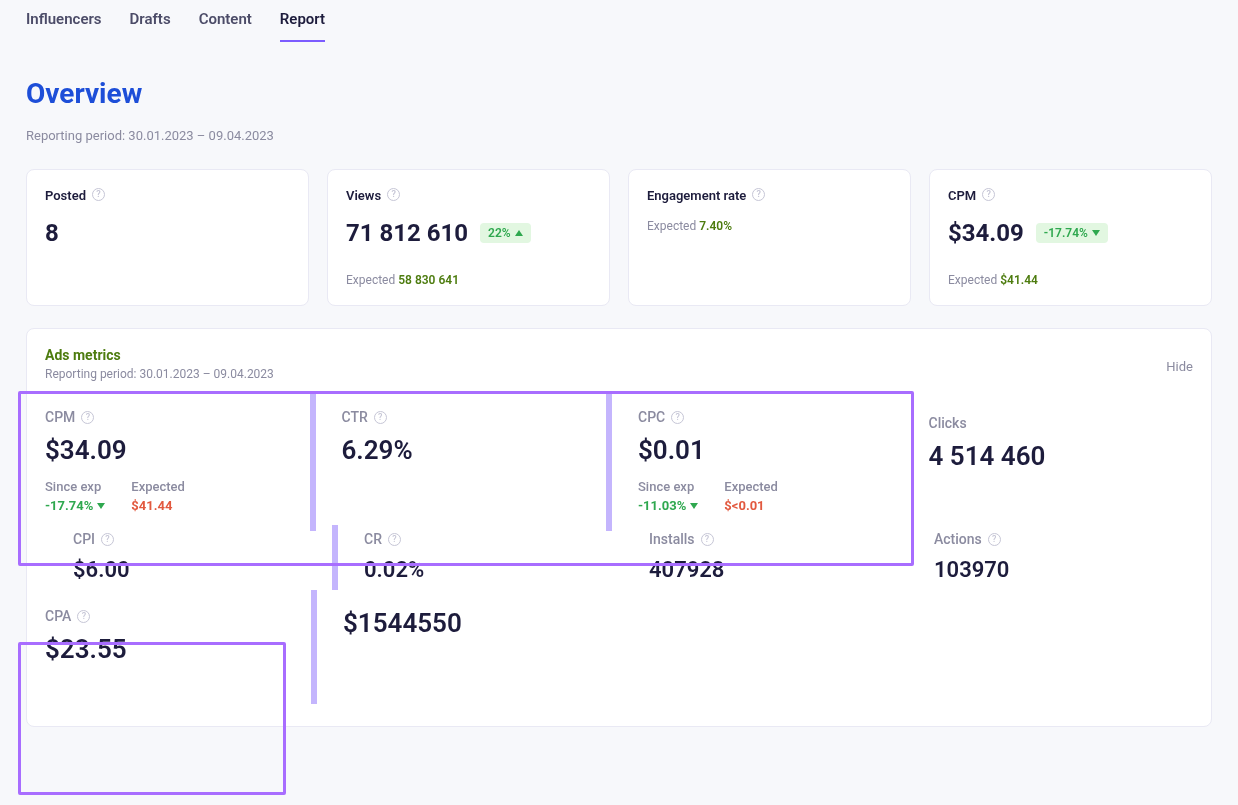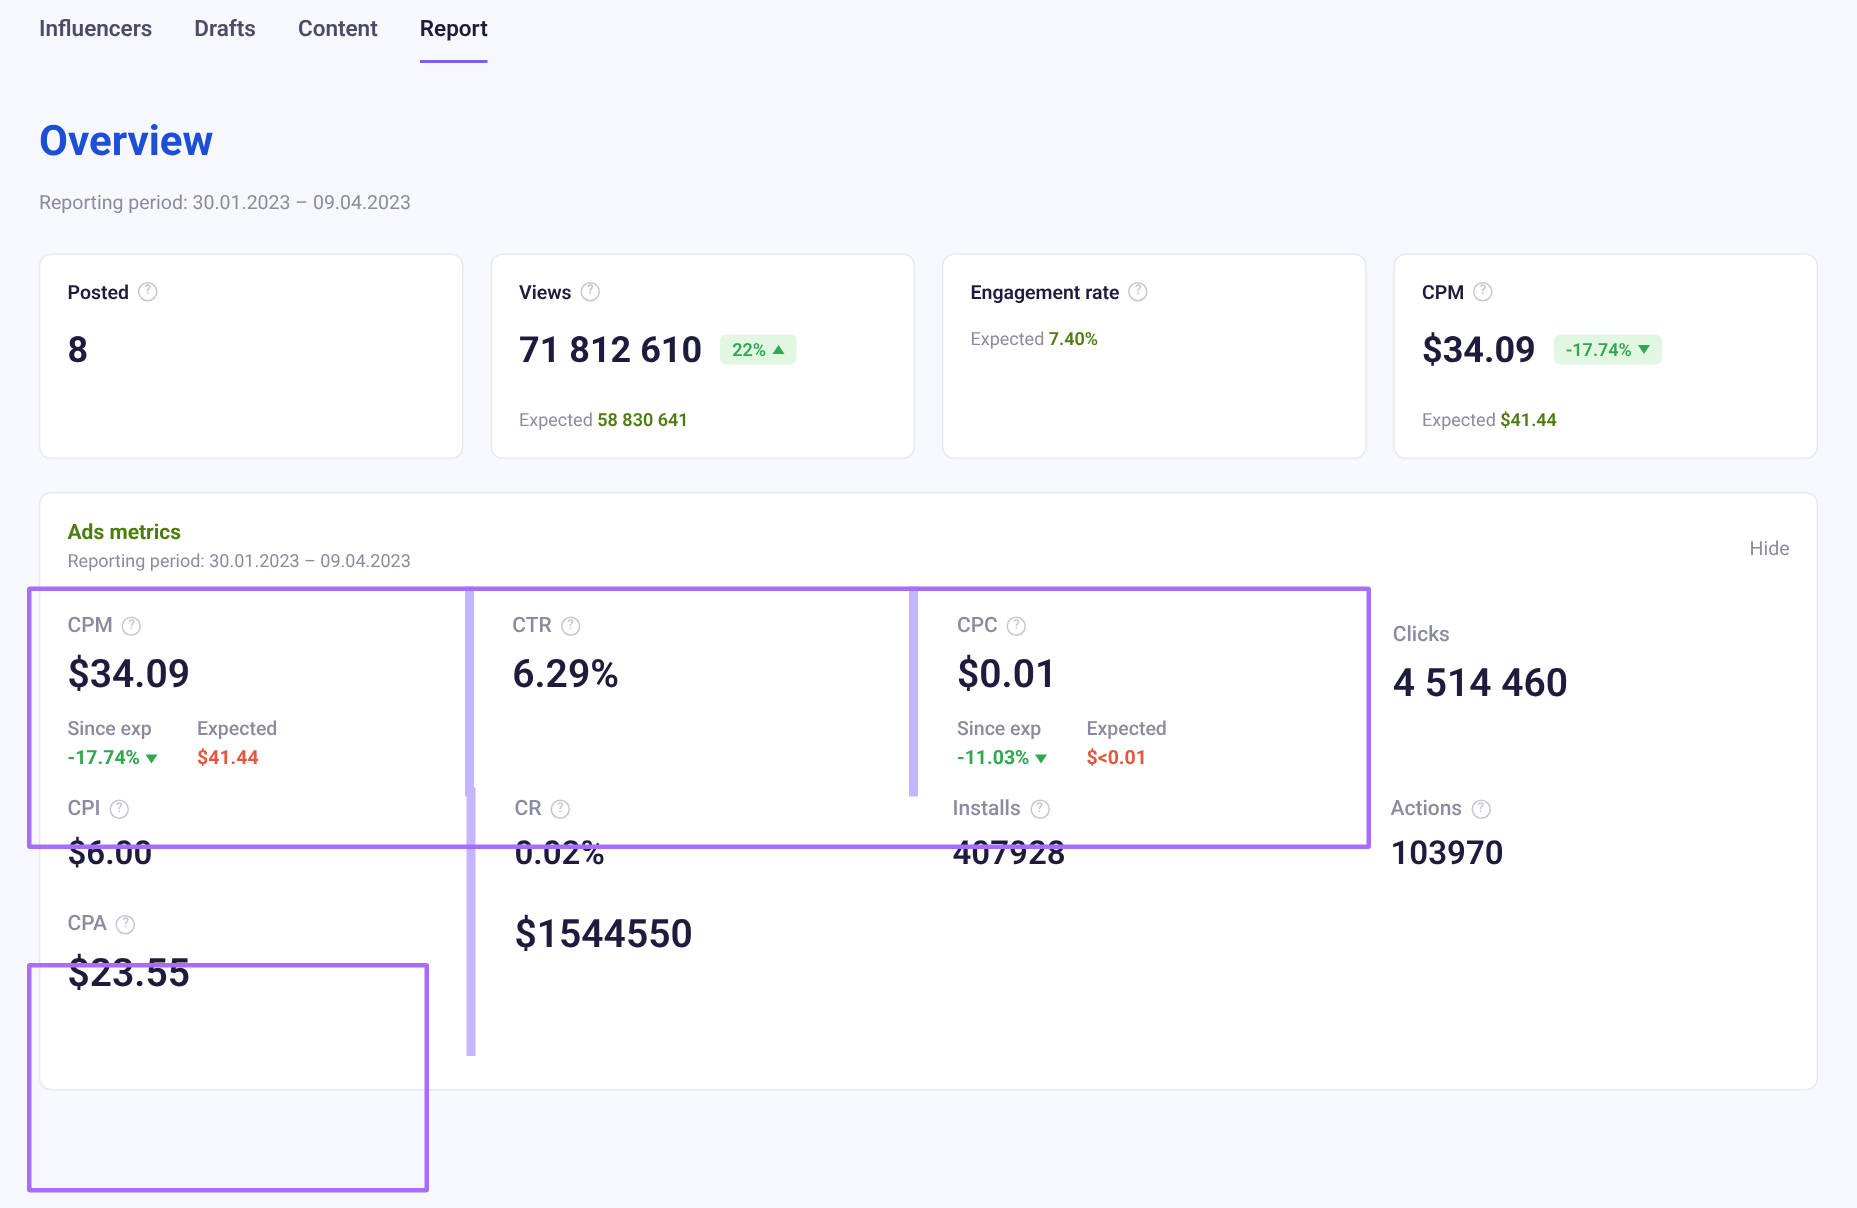--- a/index.html
+++ b/index.html
@@ -315,21 +315,21 @@
 
         <div class="cell no-left">
           <div class="cell-label" style="margin-top:6px;">
             <span>Clicks</span>
           </div>
           <div class="cell-big">4 514 460</div>
         </div>
       </div>
 
       <div class="grid-row" style="margin-top:-6px;">
-        <div class="cell" style="padding-top:6px; padding-bottom:8px;">
+        <div class="cell" style="padding-top:6px; padding-bottom:8px;margin-left:28px;">
           <div class="cell-label">
             <span>CPI</span>
             <span class="help-icon">?</span>
           </div>
           <div class="cell-medium">$6.00</div>
         </div>
         <div class="cell" style="padding-top:6px; padding-bottom:8px;">
           <div class="cell-label">
             <span>CR</span>
             <span class="help-icon">?</span>

